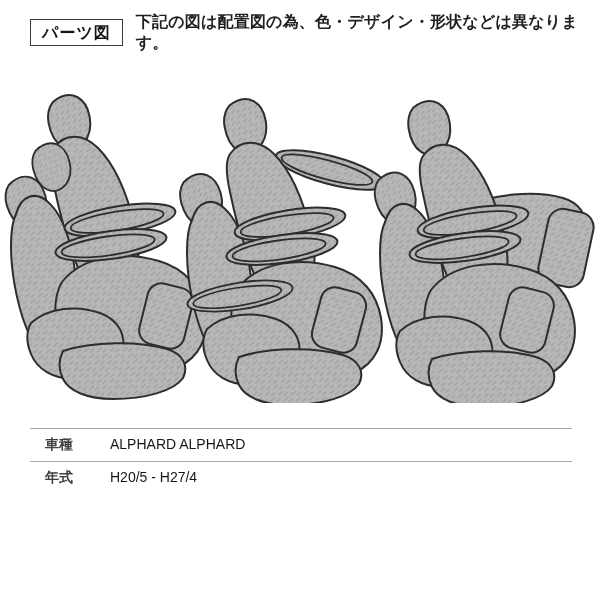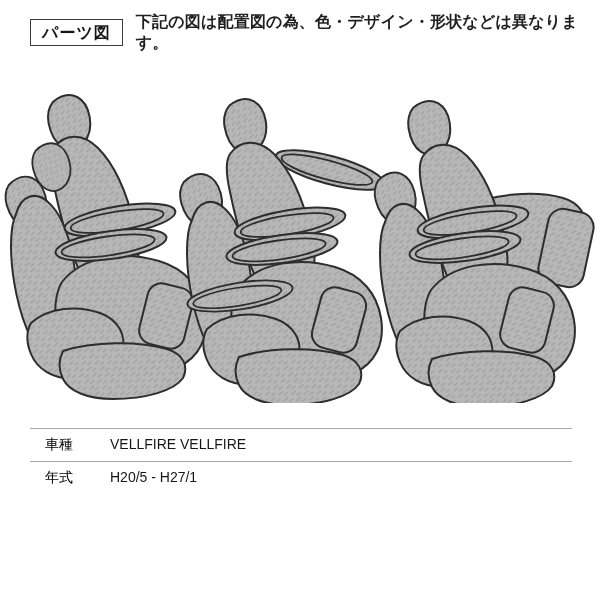--- a/index.html
+++ b/index.html
@@ -12,21 +12,21 @@
   .badge{
     border:1.5px solid #3c3c3c;padding:3px 11px;font-size:16px;font-weight:700;
     letter-spacing:1px;color:#161616;white-space:nowrap;background:#fff;line-height:1.2;
   }
   .note{font-size:16px;font-weight:700;color:#1f1f1f;letter-spacing:.2px;line-height:1.3;}
   
   .diagram{position:absolute;top:88px;left:0;}
   
   .spec-table{position:absolute;left:30px;top:428px;width:542px;border-top:1px solid #a9a9a9;}
   .trow{display:flex;border-bottom:1px solid #a9a9a9;padding:6px 0 6px 15px;font-size:14px;line-height:1.42;}
-  .tlabel{width:65px;flex:none;font-weight:400;color:#000000;}
+  .tlabel{width:65px;flex:none;font-weight:700;color:#404040;}
   .tvalue{flex:1;color:#171717;}
 </style>
 </head>
 <body>
 
 <div class="page">
 
   <div class="header">
     <div class="badge">パーツ図</div>
     <div class="note">下記の図は配置図の為、色・デザイン・形状などは異なります。</div>
@@ -105,29 +105,29 @@
       <use href="#arm" transform="translate(96,124) rotate(-9)"></use>
       <use href="#arm" transform="translate(88,149) rotate(-8)"></use>
     </g>
   </svg>
 
   <div class="spec-table">
 
     <div class="trow">
       <div class="tlabel">車種</div>
       <div class="tvalue">
-        <div>VELLFIRE VELLFIRE</div>
+        <div>ALPHARD ALPHARD</div>
       </div>
     </div>
 
 
     <div class="trow">
       <div class="tlabel">年式</div>
       <div class="tvalue">
-        <div>H20/5 - H27/1</div>
+        <div>H20/5 - H27/4</div>
       </div>
     </div>
 
     <div class="trow">
       <div class="tlabel">定員</div>
     </div>
 
   </div>
 </div>
 

